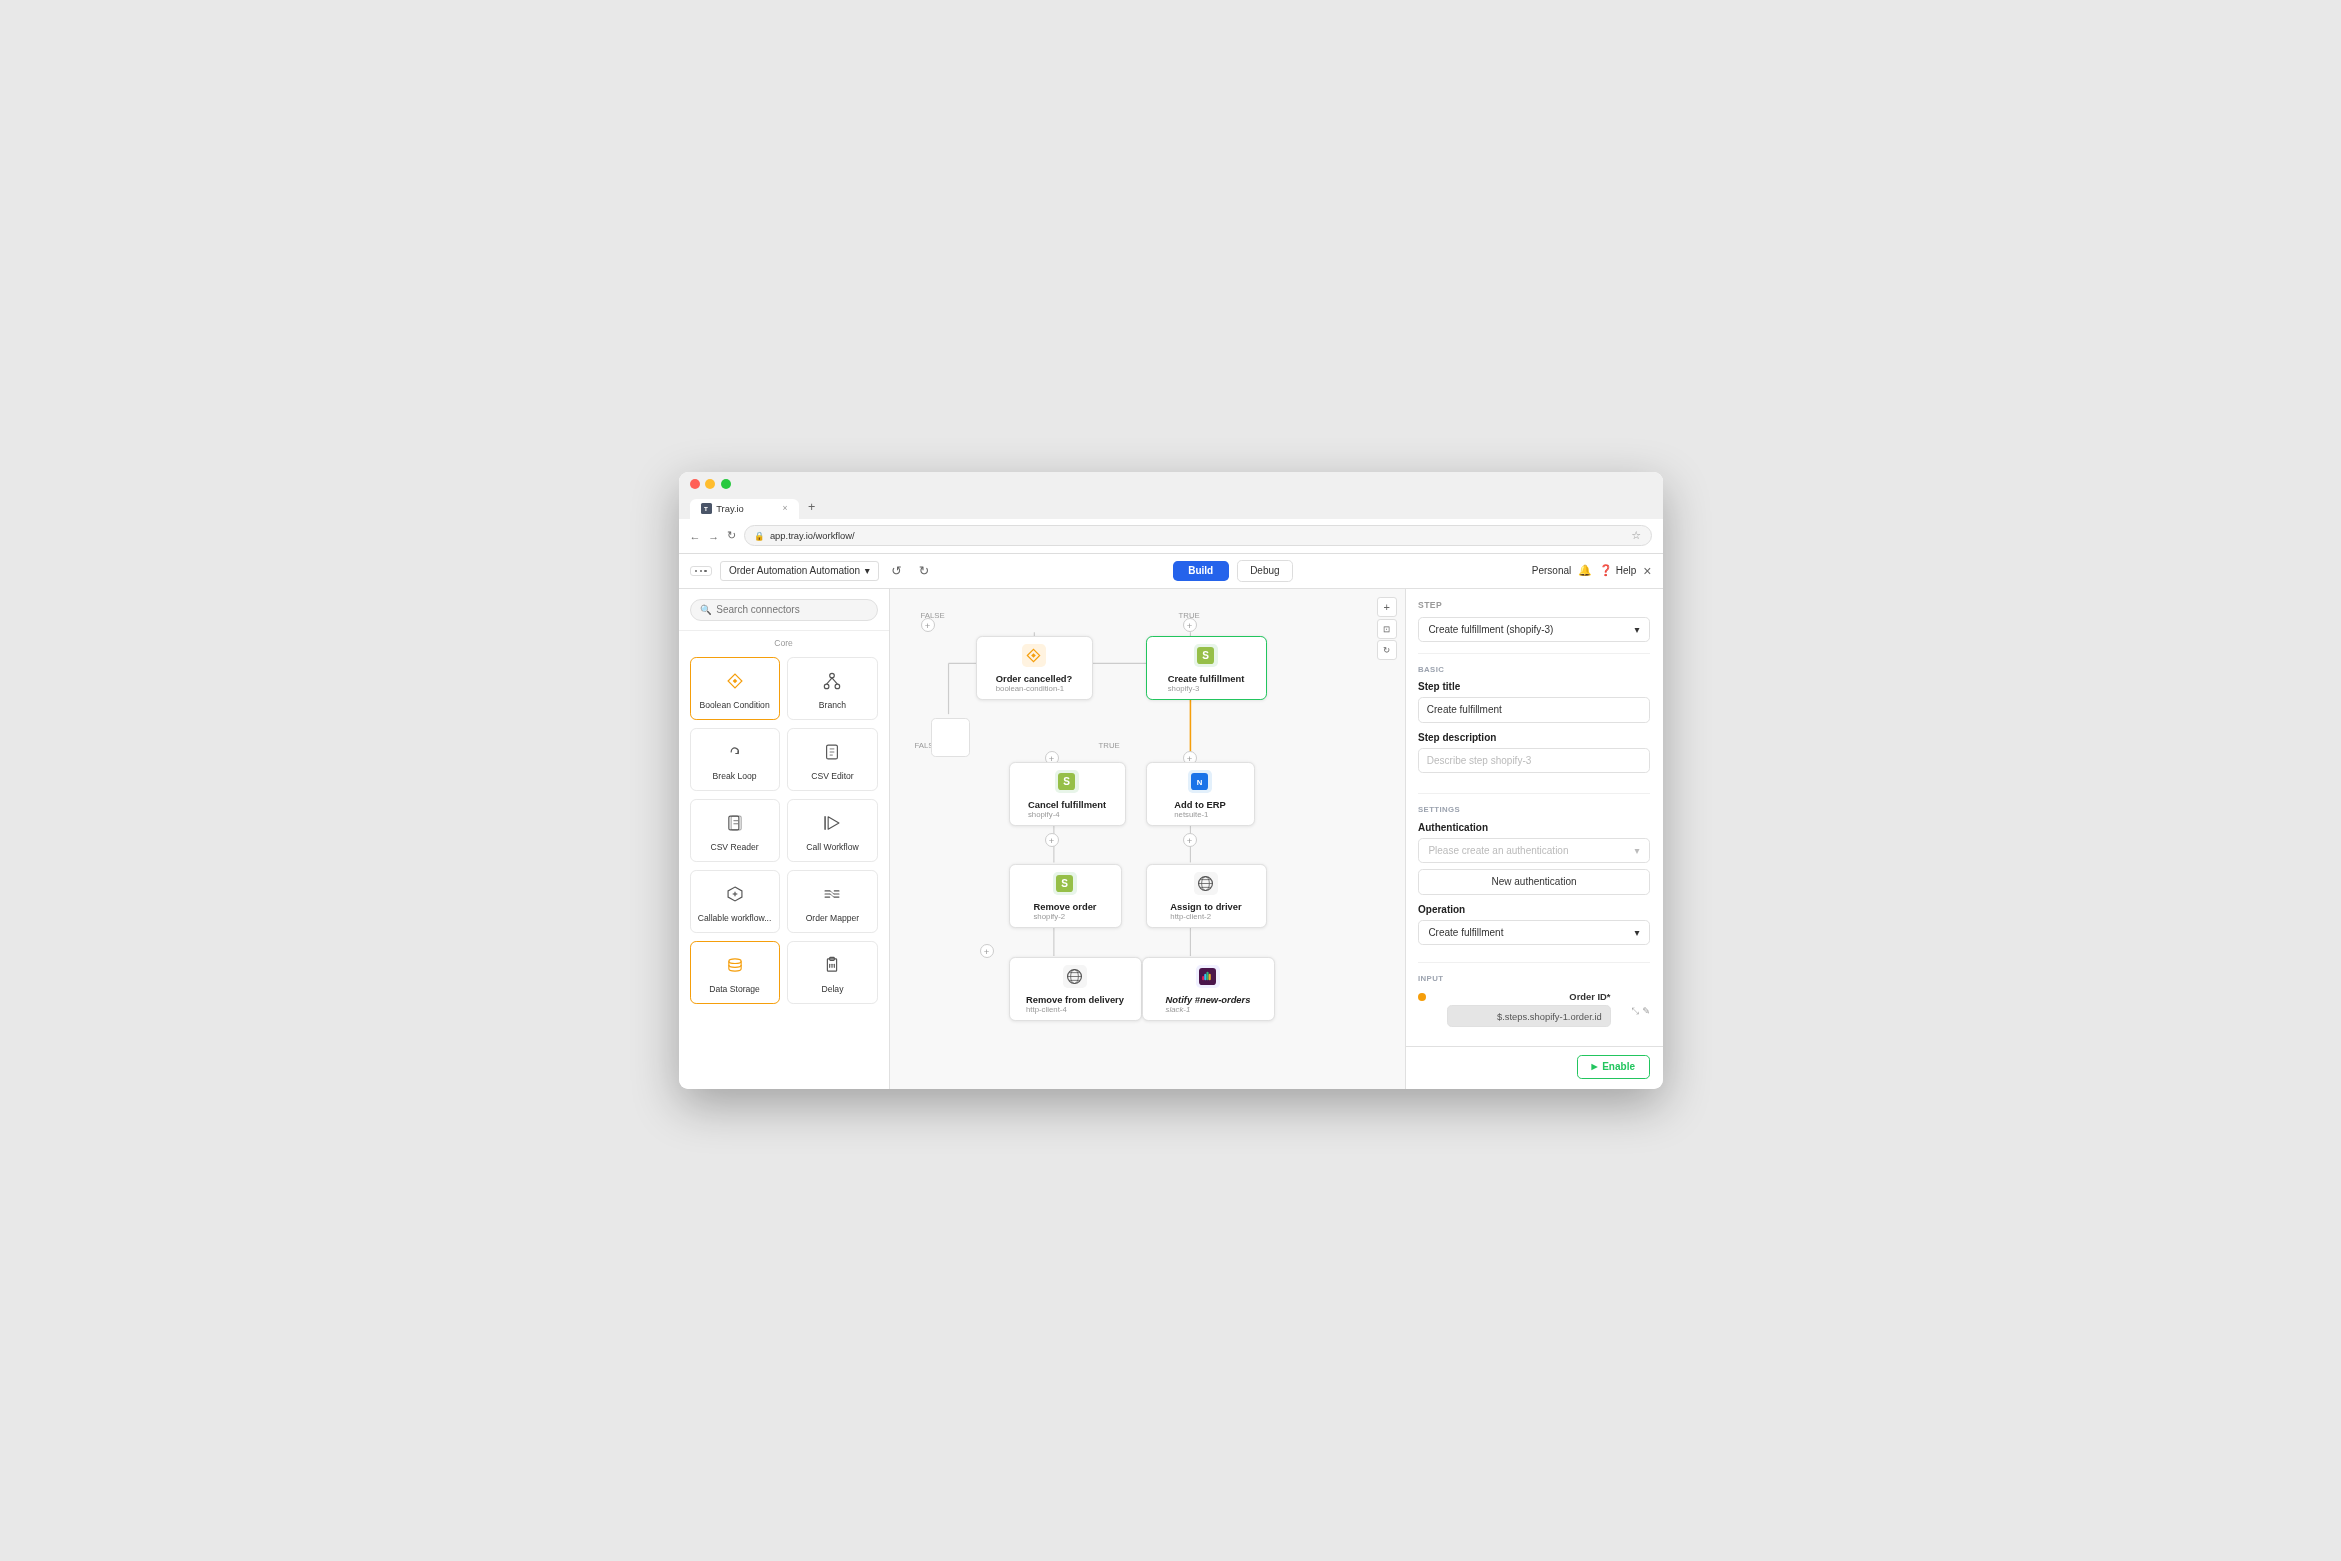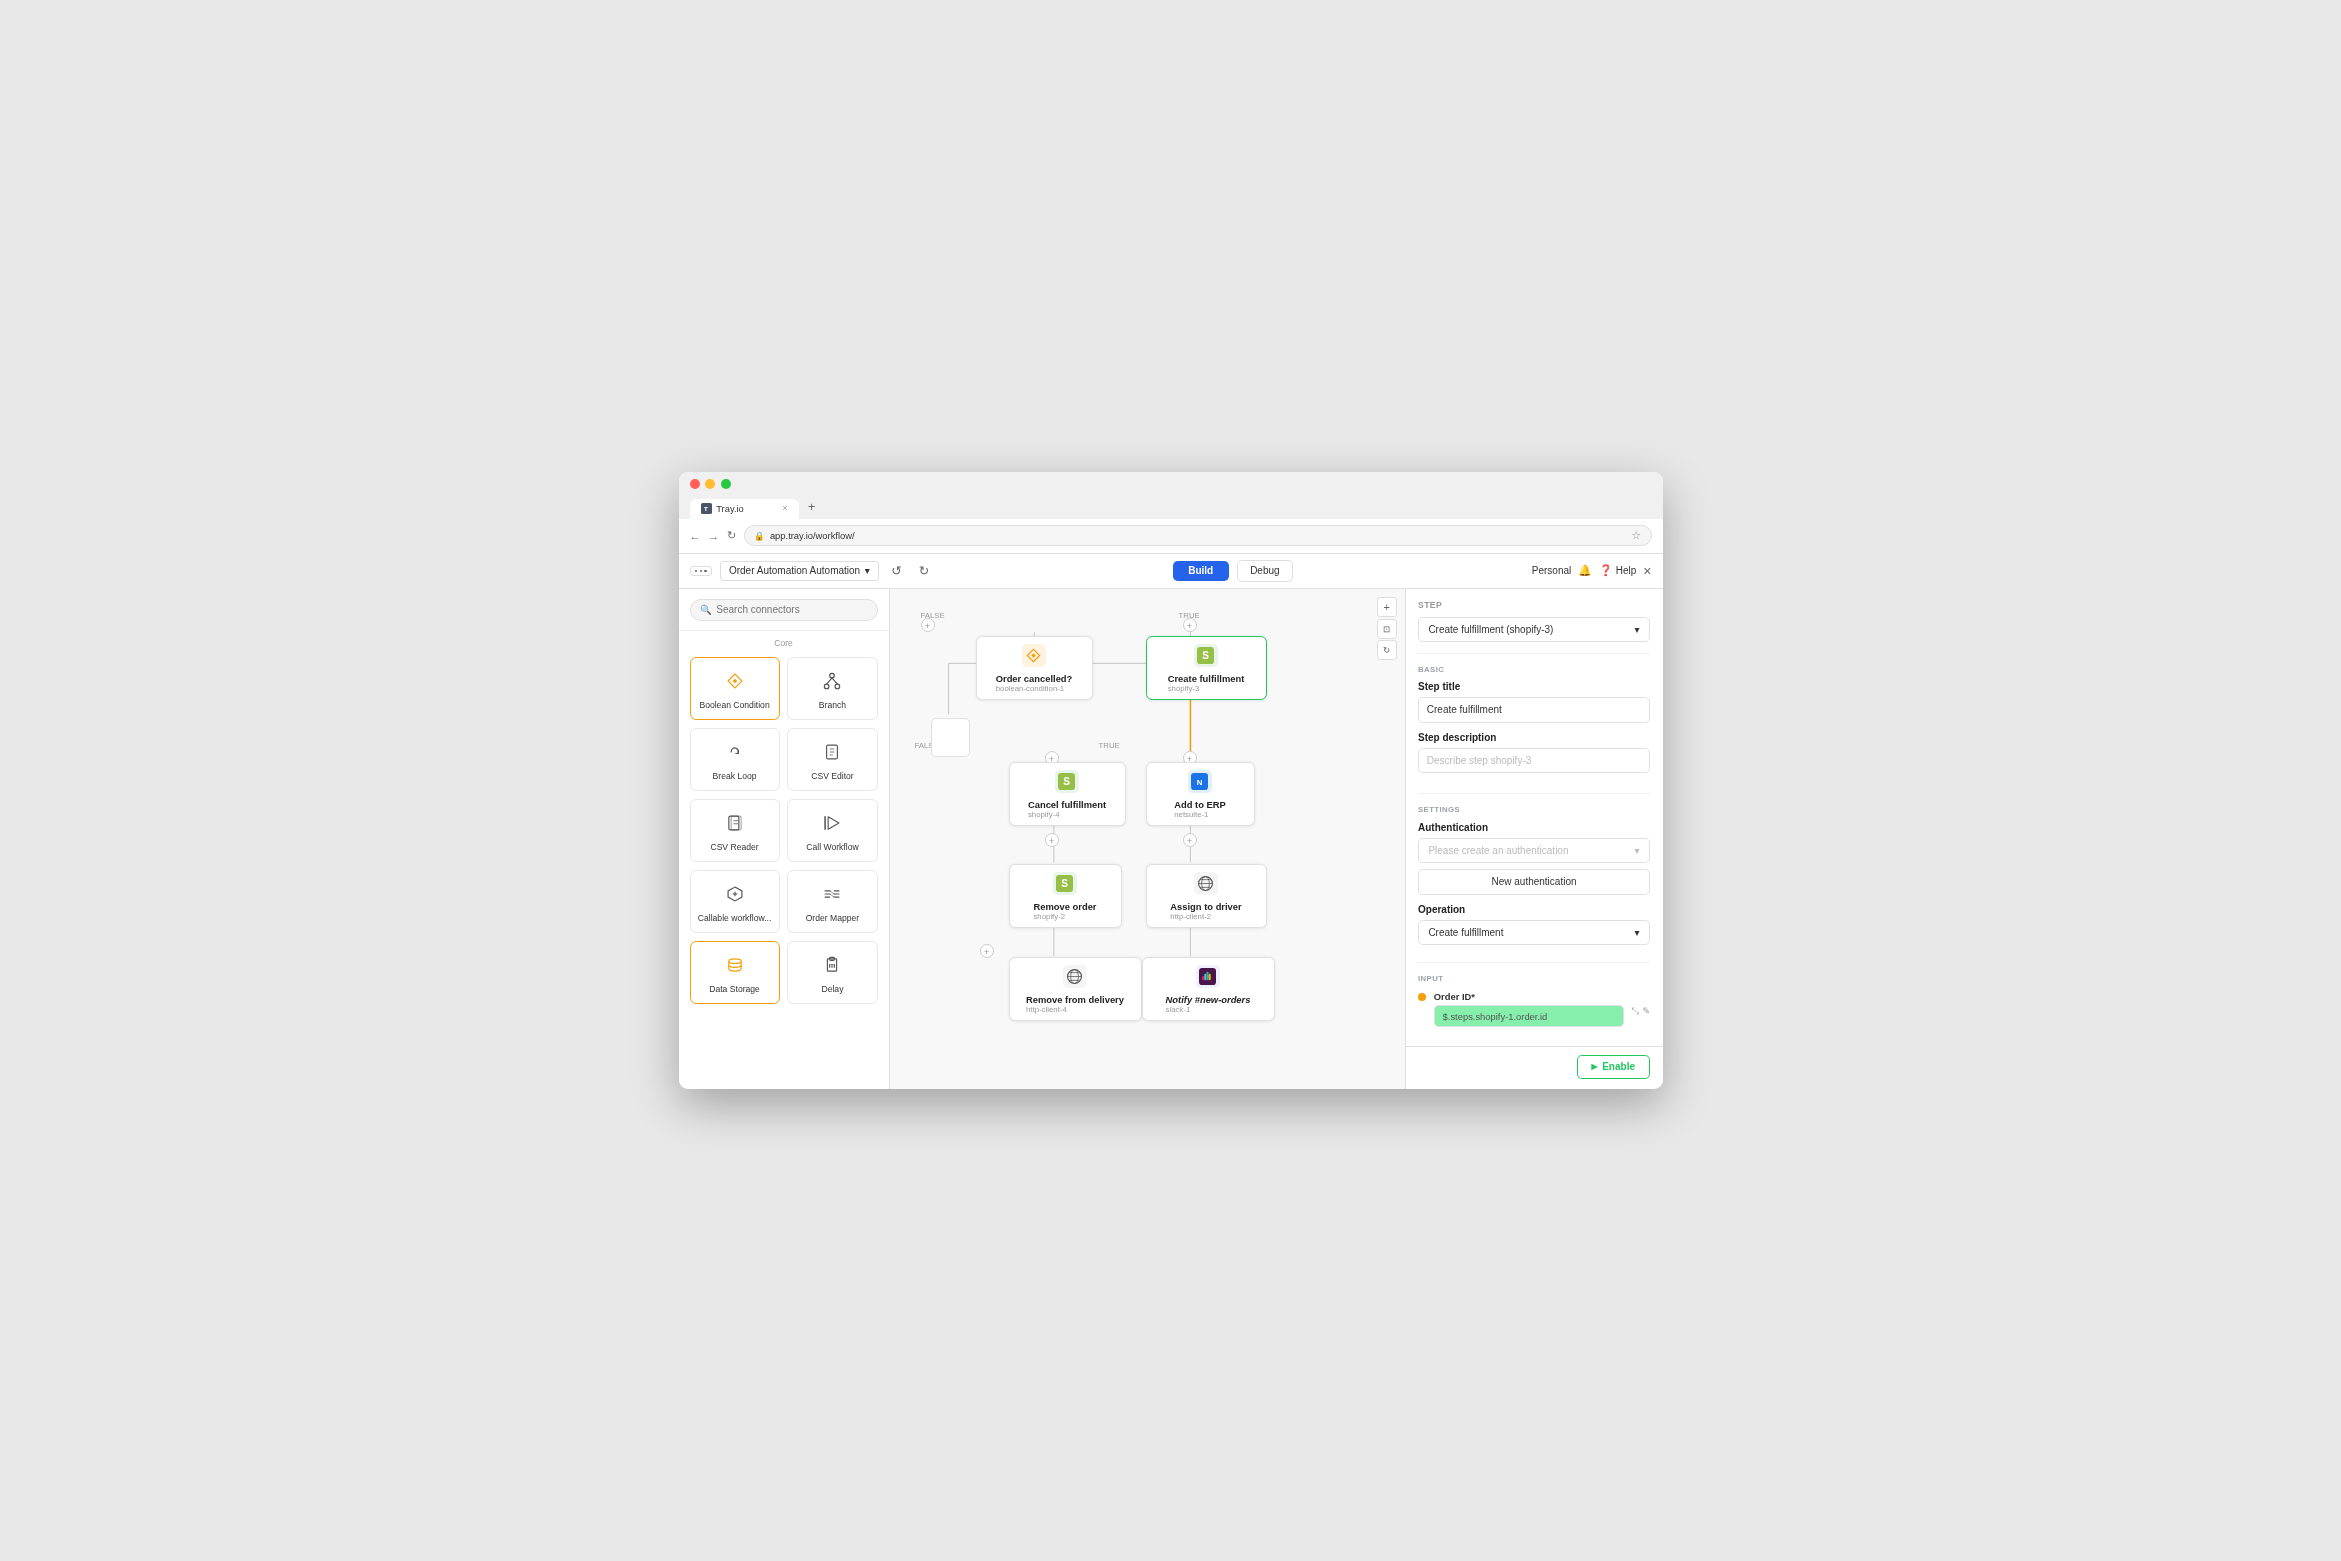--- a/index.html
+++ b/index.html
@@ -251,31 +251,31 @@
       background: #fff; margin-bottom: 6.2px;
     }
     .panel-select-row.filled { color: #333; }
     .panel-new-auth {
       width: 100%;
       background: #fff; border: 0.8px solid #e0e0e0; border-radius: 4.7px;
       padding: 6.2px; font-size: 10px; color: #333; cursor: pointer;
       text-align: center; margin-bottom: 9.4px;
     }
     .panel-input-row {
-      display: flex; gap: 8px; margin-bottom: 7.8px;
+      display: flex; gap: 21px; margin-bottom: 7.8px; text-align: right;
     }
     .input-dot {
       width: 7.8px; height: 7.8px; border-radius: 50%; background: #f59e0b;
       flex-shrink: 0; margin-top: 2.3px;
     }
     .input-field-group { flex: 1; }
     .input-label { font-size: 9.4px; color: #333; font-weight: 600; margin-bottom: 3.1px; }
     .input-value-box {
       border: 0.8px solid #e0e0e0; border-radius: 4.7px;
-      padding: 4.7px 7.8px; font-size: 9.4px; color: #555; background: #86efac;
+      padding: 4.7px 7.8px; font-size: 9.4px; color: #555; background: #e5e5e5;
     }
     .panel-enable-bar {
       border-top: 0.8px solid #e0e0e0;
       padding: 7.8px 12.5px;
       display: flex; justify-content: flex-end;
     }
     .enable-btn {
       background: #fff; border: 0.8px solid #22c55e; border-radius: 4.7px;
       padding: 5.5px 14px; font-size: 10px; color: #22c55e; font-weight: 600;
       cursor: pointer; display: flex; align-items: center; gap: 4.7px;

